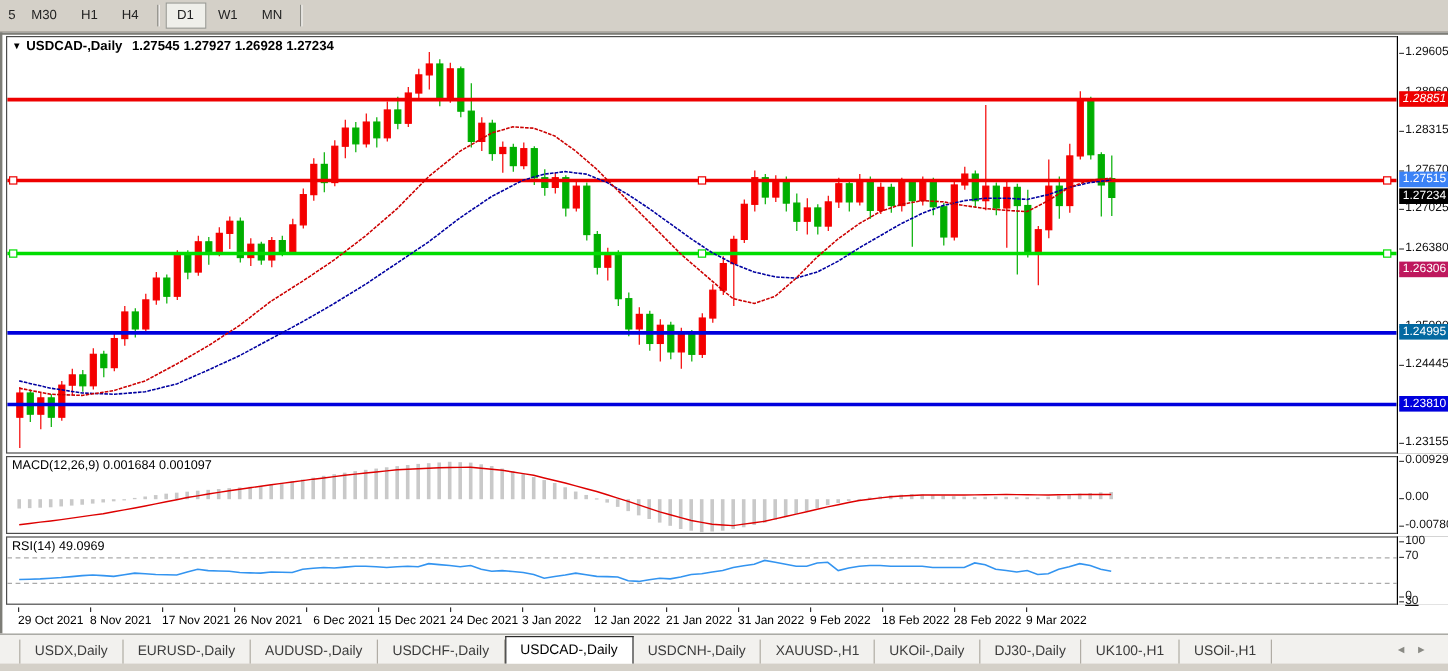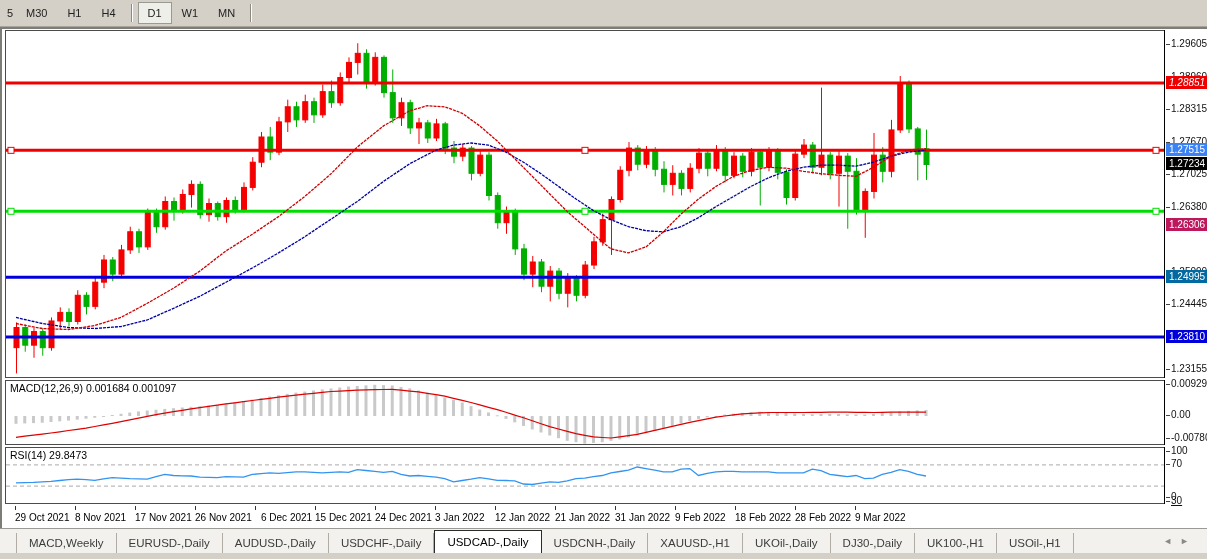--- a/index.html
+++ b/index.html
@@ -280,20 +280,23 @@
             <line x1="0" x2="1158" y1="180.2923387096767" y2="180.2923387096767" stroke="#00dd00" stroke-width="3"></line>
             <rect x="2" y="177.2923387096767" width="6" height="6" fill="#ffffff" stroke="#00dd00"></rect>
             <rect x="576" y="177.2923387096767" width="6" height="6" fill="#ffffff" stroke="#00dd00"></rect>
             <rect x="1147" y="177.2923387096767" width="6" height="6" fill="#ffffff" stroke="#00dd00"></rect>
             <line x1="0" x2="1158" y1="246.37096774193566" y2="246.37096774193566" stroke="#0000dd" stroke-width="3"></line>
             <line x1="0" x2="1158" y1="306.0987903225804" y2="306.0987903225804" stroke="#0000dd" stroke-width="3"></line>
           </g>
           <polyline points="10,286.4 18.75,288.5 27.5,290.5 36.25,292.5 45,293.8 53.75,295.2 62.5,296.5 71.25,296.9 80,297.2 88.75,297.5 97.5,296.9 106.25,296.2 115,295.5 123.75,293.3 132.5,291.1 141.25,289.0 150,285.1 158.75,281.2 167.5,277.4 176.25,273.3 185,269.3 193.75,265.3 202.5,260.6 211.25,255.9 220,251.2 228.75,246.5 237.5,241.8 246.25,237.0 255,232.0 263.75,227.0 272.5,221.9 281.25,216.5 290,211.2 298.75,205.8 307.5,199.9 316.25,194.0 325,188.2 333.75,182.3 342.5,176.4 351.25,170.5 360,163.8 368.75,157.1 377.5,150.4 386.25,144.5 395,138.6 403.75,132.7 412.5,128.2 421.25,123.6 430,119.1 438.75,116.6 447.5,114.1 456.25,113.1 465,112.0 473.75,113.1 482.5,114.1 491.25,117.6 500,121.1 508.75,126.2 517.5,131.2 526.25,137.0 535,142.8 543.75,149.1 552.5,155.4 561.25,161.7 570,168.0 578.75,173.8 587.5,179.6 596.25,184.1 605,188.7 613.75,192.2 622.5,195.7 631.25,197.7 640,199.7 648.75,200.3 657.5,200.8 666.25,198.2 675,195.7 683.75,191.2 692.5,186.6 701.25,181.1 710,175.6 718.75,170.5 727.5,165.5 736.25,160.4 745,155.4 753.75,151.1 762.5,146.8 771.25,143.5 780,140.3 788.75,138.3 797.5,136.2 806.25,135.2 815,134.2 823.75,134.2 832.5,134.2 841.25,134.7 850,135.2 858.75,133.2 867.5,131.2 876.25,128.2 885,125.2 893.75,123.1 902.5,121.1 911.25,120.1 920,119.1 " fill="none" stroke="#0000a0" stroke-width="1.3" stroke-dasharray="3,1"></polyline>
           <polyline points="10,292.5 18.75,294.2 27.5,295.9 36.25,297.5 45,297.9 53.75,298.2 62.5,298.5 71.25,297.2 80,295.9 88.75,294.5 97.5,291.8 106.25,289.1 115,286.4 123.75,281.7 132.5,277.0 141.25,272.3 150,267.3 158.75,262.2 167.5,257.2 176.25,251.5 185,245.8 193.75,240.1 202.5,233.4 211.25,226.6 220,219.9 228.75,214.4 237.5,208.8 246.25,203.3 255,197.4 263.75,191.5 272.5,185.6 281.25,178.9 290,172.2 298.75,165.5 307.5,157.9 316.25,150.4 325,142.8 333.75,133.9 342.5,125.0 351.25,116.1 360,109.0 368.75,102.0 377.5,94.9 386.25,89.9 395,84.8 403.75,79.8 412.5,77.3 421.25,74.7 430,75.3 438.75,75.8 447.5,79.0 456.25,82.3 465,88.6 473.75,94.9 482.5,102.5 491.25,110.0 500,118.9 508.75,127.7 517.5,136.5 526.25,145.3 535,154.1 543.75,163.0 552.5,171.8 561.25,180.6 570,188.2 578.75,195.7 587.5,203.3 596.25,210.8 605,217.9 613.75,219.9 622.5,221.9 631.25,218.9 640,215.9 648.75,208.3 657.5,200.8 666.25,191.9 675,183.1 683.75,175.6 692.5,168.0 701.25,161.7 710,155.4 718.75,150.4 727.5,145.3 736.25,142.3 745,139.3 753.75,137.8 762.5,136.2 771.25,136.7 780,137.2 788.75,138.8 797.5,140.3 806.25,141.5 815,142.8 823.75,143.5 832.5,144.3 841.25,144.8 850,145.3 858.75,140.8 867.5,136.2 876.25,130.7 885,125.2 893.75,122.1 902.5,119.1 911.25,118.3 920,117.6 " fill="none" stroke="#cc0000" stroke-width="1.3" stroke-dasharray="3,1"></polyline>
         </svg>
+      <div class="pane-header">
+        <span class="dd-icon">▼</span><span class="sym">USDCAD-,Daily</span><span class="vals">1.27545 1.27927 1.26928 1.27234</span>
+      </div>
       <div class="axis-col" id="main-axis" style="border-left:1px solid #000;">
           <div class="tick-label" style="top: 8.0121px;">1.29605</div>
           <div class="tick-label" style="top: 40.5222px;">1.28960</div>
           <div class="tick-label" style="top: 73.0323px;">1.28315</div>
           <div class="tick-label" style="top: 105.542px;">1.27670</div>
           <div class="tick-label" style="top: 138.052px;">1.27025</div>
           <div class="tick-label" style="top: 170.562px;">1.26380</div>
           <div class="tick-label" style="top: 191px; text-align: right;">1.25735</div>
           <div class="tick-label" style="top: 235.583px;">1.25090</div>
           <div class="tick-label" style="top: 268.093px;">1.24445</div>
@@ -431,21 +434,21 @@
     </div>
 
     <div class="pane" id="rsi-pane" style="width:1204px;height:55px;">
       <svg id="rsi-svg" width="1158" height="55">
           <line x1="0" x2="1158" y1="16.9" y2="16.9" stroke="#aaaaaa" stroke-width="1" stroke-dasharray="4,3"></line>
           <line x1="0" x2="1158" y1="38.1" y2="38.1" stroke="#aaaaaa" stroke-width="1" stroke-dasharray="4,3"></line>
           <polyline points="10,34.9 18.75,34.7 27.5,34.4 36.25,33.9 45,33.3 53.75,32.5 62.5,31.7 71.25,31.2 80,31.7 88.75,32.3 97.5,30.9 106.25,29.6 115,30.1 123.75,30.7 132.5,30.9 141.25,31.2 150,28.6 158.75,26.4 167.5,27.5 176.25,27.8 185,28.0 193.75,29.1 202.5,29.4 211.25,29.6 220,28.6 228.75,28.8 237.5,29.1 246.25,26.4 255,25.6 263.75,24.9 272.5,25.4 281.25,24.6 290,23.8 298.75,23.8 307.5,24.3 316.25,24.9 325,24.3 333.75,23.8 342.5,24.3 351.25,21.7 360,22.5 368.75,23.3 377.5,24.3 386.25,23.3 395,26.4 403.75,28.0 412.5,27.5 421.25,28.3 430,29.1 438.75,30.7 447.5,33.9 456.25,32.5 465,31.2 473.75,29.6 482.5,30.9 491.25,32.3 500,32.5 508.75,32.8 517.5,36.0 526.25,36.5 535,35.2 543.75,33.9 552.5,34.4 561.25,32.8 570,30.7 578.75,30.1 587.5,28.6 596.25,27.5 605,24.9 613.75,23.5 622.5,22.2 631.25,19.0 640,20.6 648.75,22.2 657.5,23.8 666.25,23.8 675,21.1 683.75,20.6 692.5,27.5 701.25,25.4 710,23.8 718.75,23.3 727.5,23.3 736.25,23.8 745,23.8 753.75,23.8 762.5,23.8 771.25,24.9 780,24.9 788.75,24.9 797.5,24.9 806.25,21.1 815,22.7 823.75,26.4 832.5,27.5 841.25,28.6 850,27.5 858.75,30.7 867.5,30.1 876.25,26.4 885,24.3 893.75,21.7 902.5,23.3 911.25,26.4 920,28.0 " fill="none" stroke="#3394f0" stroke-width="1.3"></polyline>
         </svg>
       <div class="ind-header">
         <span>RSI(14)</span>
-        <span>29.8473</span>
+        <span>49.0969</span>
       </div>
       <div class="axis-col" id="rsi-axis" style="border-left:1px solid #000;">
           <div class="tick-label" style="top: -2px;">100</div>
           <div class="tick-label" style="top: 10.9px;">70</div>
           <div class="tick-label" style="top: 48px; text-decoration: underline;">30</div>
           <div class="tick-label" style="top: 44px;">0</div>
         </div>
     </div>
 
     <div class="time-axis" id="time-axis" style="width:1204px;">
@@ -476,21 +479,21 @@
         <div class="date-tick" style="left: 730px;"></div>
         <div class="date-label" style="left: 730px;">18 Feb 2022</div>
         <div class="date-tick" style="left: 790px;"></div>
         <div class="date-label" style="left: 790px;">28 Feb 2022</div>
         <div class="date-tick" style="left: 850px;"></div>
         <div class="date-label" style="left: 850px;">9 Mar 2022</div>
       </div>
   </div>
 
   <div class="tab-bar" id="tab-bar">
-      <div class="tab">MACD,Weekly</div>
+      <div class="tab">USDX,Daily</div>
       <div class="tab">EURUSD-,Daily</div>
       <div class="tab">AUDUSD-,Daily</div>
       <div class="tab">USDCHF-,Daily</div>
       <div class="tab active">USDCAD-,Daily</div>
       <div class="tab">USDCNH-,Daily</div>
       <div class="tab">XAUUSD-,H1</div>
       <div class="tab">UKOil-,Daily</div>
       <div class="tab">DJ30-,Daily</div>
       <div class="tab">UK100-,H1</div>
       <div class="tab">USOil-,H1</div>

